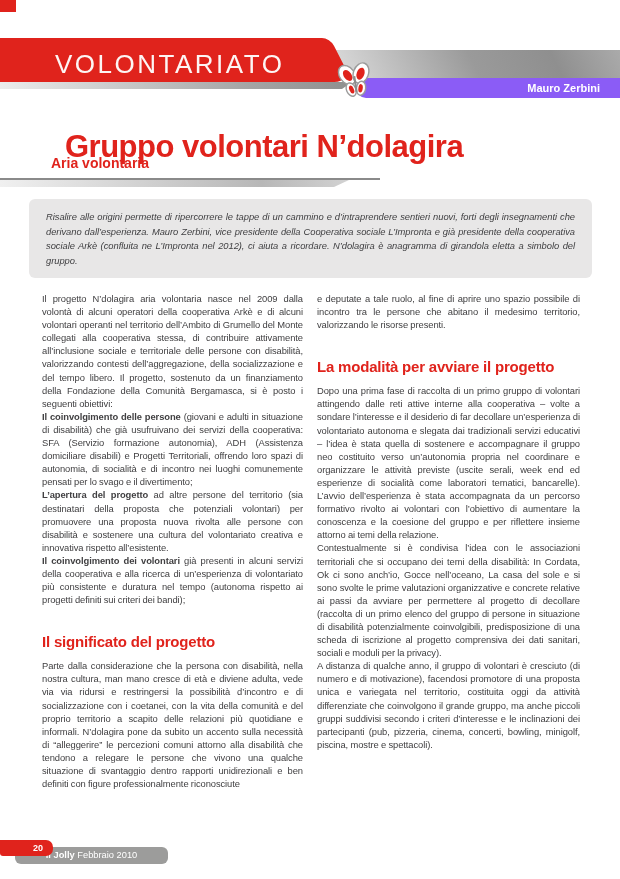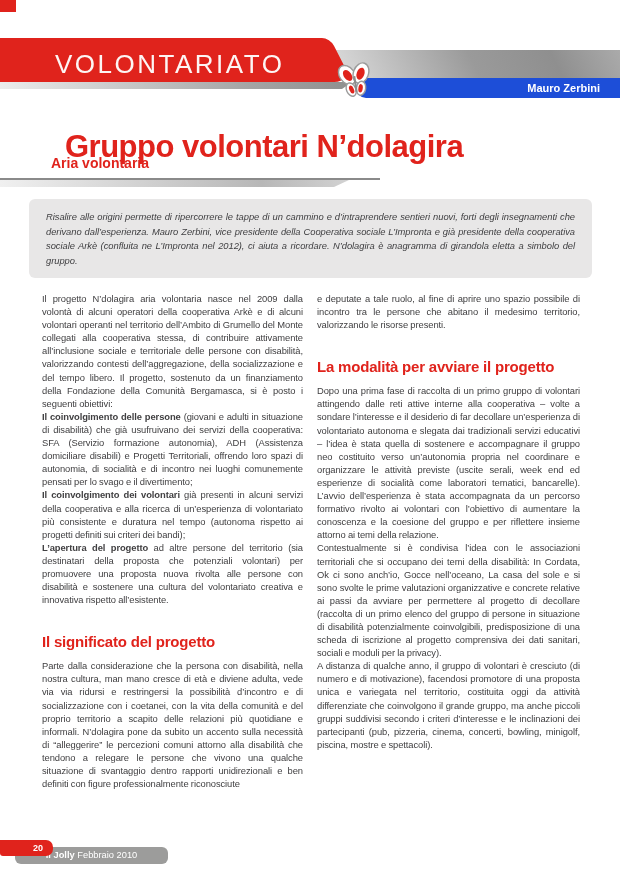--- a/index.html
+++ b/index.html
@@ -24,21 +24,21 @@
   }
   .hdr-red-band{
     position:absolute;left:-30px;top:38px;width:360px;height:44px;background:#e0231c;
     border-radius:0 8px 18px 0;transform:skewX(27deg);transform-origin:top left;z-index:2;
   }
   .hdr-title{
     position:absolute;left:55px;top:50px;z-index:3;color:#fdf5f4;
     font-size:26px;font-weight:400;letter-spacing:2.5px;line-height:28px;
   }
   .author-band{
-    position:absolute;left:356px;top:78px;width:264px;height:20px;background:#1d4ed8;
+    position:absolute;left:356px;top:78px;width:264px;height:20px;background:#8b5cf6;
     border-radius:10px 0 0 10px;z-index:2;text-decoration:underline;
   }
   .author-band span{
     position:absolute;right:20px;top:0;line-height:20px;color:#ffffff;
     font-size:11px;font-weight:bold;
   }
   .butterfly{position:absolute;left:336px;top:62px;width:38px;height:38px;z-index:4;}
 
   
   .title{
@@ -130,22 +130,22 @@
   <div class="title-divider-line"></div>
   <div class="title-divider-band"></div>
 
   <div class="intro-box">
     <p>Risalire alle origini permette di ripercorrere le tappe di un cammino e d’intraprendere sentieri nuovi, forti degli insegnamenti che derivano dall’esperienza. Mauro Zerbini, vice presidente della Cooperativa sociale L’Impronta e già presidente della cooperativa sociale Arkè (confluita ne L’Impronta nel 2012), ci aiuta a ricordare. N’dolagira è anagramma di girandola eletta a simbolo del gruppo.</p>
   </div>
 
   <div class="col col-left">
     <p>Il progetto N’dolagira aria volontaria nasce nel 2009 dalla volontà di alcuni operatori della cooperativa Arkè e di alcuni volontari operanti nel territorio dell’Ambito di Grumello del Monte collegati alla cooperativa stessa, di contribuire attivamente all’inclusione sociale e territoriale delle persone con disabilità, valorizzando contesti dell’aggregazione, della socializzazione e del tempo libero. Il progetto, sostenuto da un finanziamento della Fondazione della Comunità Bergamasca, si è posto i seguenti obiettivi:</p>
     <p><strong>Il coinvolgimento delle persone</strong><span> (giovani e adulti in situazione di disabilità) che già usufruivano dei servizi della cooperativa: SFA (Servizio formazione autonomia), ADH (Assistenza domiciliare disabili) e Progetti Territoriali, offrendo loro spazi di autonomia, di socialità e di incontro nei luoghi comunemente pensati per lo svago e il divertimento;</span></p>
+    <p><strong>L’apertura del progetto</strong><span> ad altre persone del territorio (sia destinatari della proposta che potenziali volontari) per promuovere una proposta nuova rivolta alle persone con disabilità e sostenere una cultura del volontariato creativa e innovativa rispetto all’esistente.</span></p>
     <p><strong>Il coinvolgimento dei volontari</strong><span> già presenti in alcuni servizi della cooperativa e alla ricerca di un’esperienza di volontariato più consistente e duratura nel tempo (autonoma rispetto ai progetti definiti sui criteri dei bandi);</span></p>
-    <p><strong>L’apertura del progetto</strong><span> ad altre persone del territorio (sia destinatari della proposta che potenziali volontari) per promuovere una proposta nuova rivolta alle persone con disabilità e sostenere una cultura del volontariato creativa e innovativa rispetto all’esistente.</span></p>
     <h2>Il significato del progetto</h2>
     <p>Parte dalla considerazione che la persona con disabilità, nella nostra cultura, man mano cresce di età e diviene adulta, vede via via ridursi e restringersi la possibilità d’incontro e di socializzazione con i coetanei, con la vita della comunità e del proprio territorio a scapito delle relazioni più quotidiane e informali. N’dolagira pone da subito un accento sulla necessità di “alleggerire” le percezioni comuni attorno alla disabilità che tendono a relegare le persone che vivono una qualche situazione di svantaggio dentro rapporti unidirezionali e ben definiti con figure professionalmente riconosciute</p>
   </div>
 
   <div class="col col-right">
     <p>e deputate a tale ruolo, al fine di aprire uno spazio possibile di incontro tra le persone che abitano il medesimo territorio, valorizzando le risorse presenti.</p>
     <h2>La modalità per avviare il progetto</h2>
     <p>Dopo una prima fase di raccolta di un primo gruppo di volontari attingendo dalle reti attive interne alla cooperativa – volte a sondare l’interesse e il desiderio di far decollare un’esperienza di volontariato autonoma e slegata dai tradizionali servizi educativi – l’idea è stata quella di sostenere e accompagnare il gruppo neo costituito verso un’autonomia propria nel coordinare e organizzare le attività previste (uscite serali, week end ed esperienze di socialità come laboratori tematici, bancarelle). L’avvio dell’esperienza è stata accompagnata da un percorso formativo rivolto ai volontari con l’obiettivo di aumentare la conoscenza e la coesione del gruppo e per riflettere insieme attorno ai temi della relazione.</p>
     <p>Contestualmente si è condivisa l’idea con le associazioni territoriali che si occupano dei temi della disabilità: In Cordata, Ok ci sono anch’io, Gocce nell’oceano, La casa del sole e si sono svolte le prime valutazioni organizzative e concrete relative ai passi da avviare per permettere al progetto di decollare (raccolta di un primo elenco del gruppo di persone in situazione di disabilità potenzialmente coinvolgibili, predisposizione di una scheda di iscrizione al progetto comprensiva dei dati sanitari, sociali e moduli per la privacy).</p>
     <p>A distanza di qualche anno, il gruppo di volontari è cresciuto (di numero e di motivazione), facendosi promotore di una proposta unica e variegata nel territorio, costituita oggi da attività differenziate che coinvolgono il grande gruppo, ma anche piccoli gruppi suddivisi secondo i criteri d’interesse e le inclinazioni dei partecipanti (pub, pizzeria, cinema, concerti, bowling, minigolf, piscina, mostre e spettacoli).</p>

